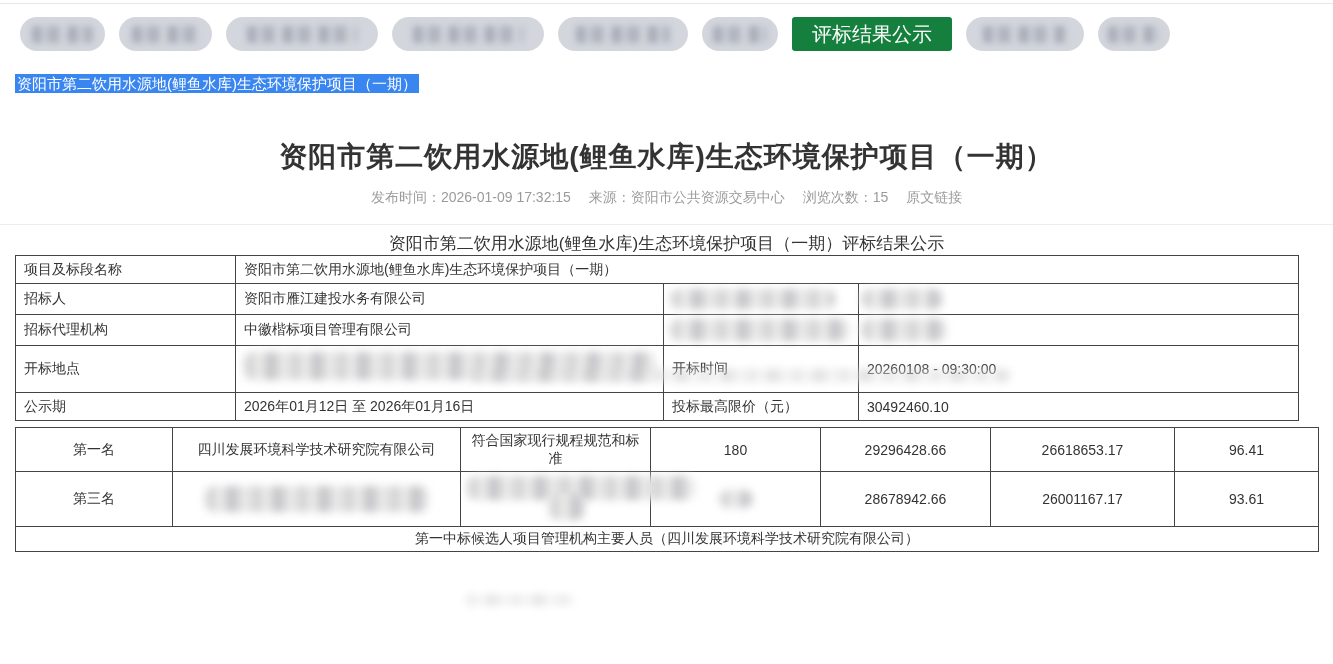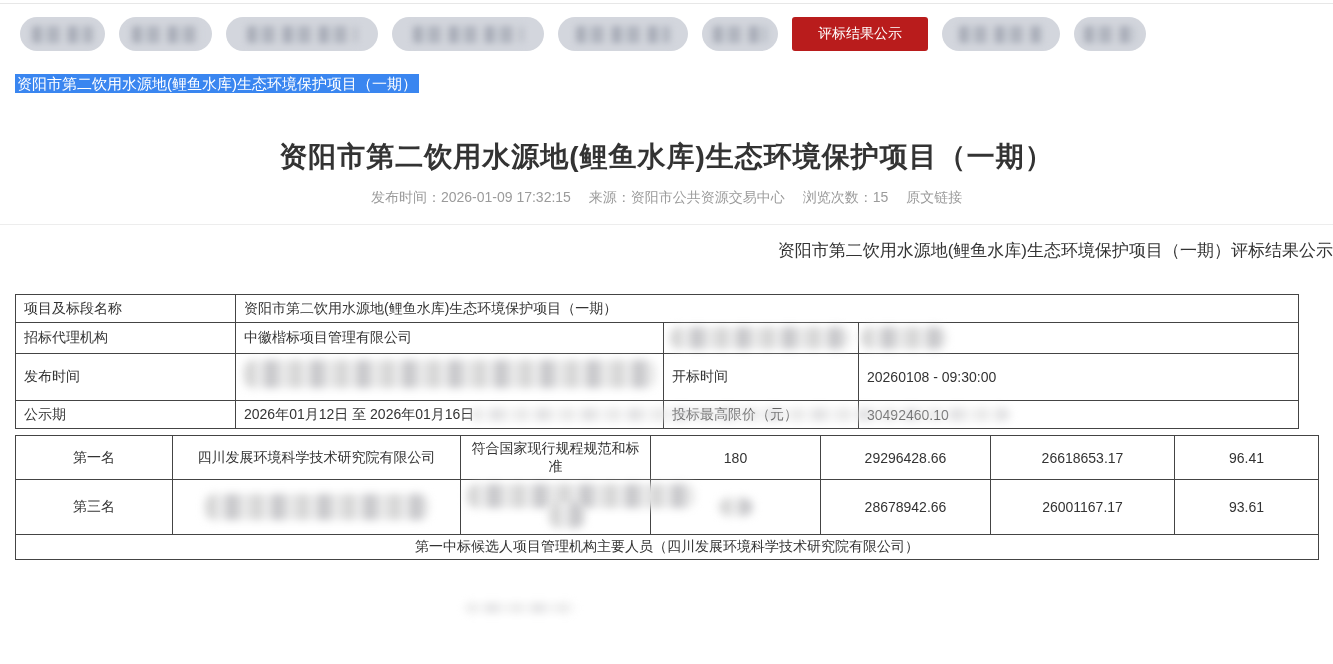--- a/index.html
+++ b/index.html
@@ -8,36 +8,36 @@
     font-family:"Liberation Sans","DejaVu Sans",sans-serif;color:#333;
   }
   .topline{border-top:1px solid #e7e7e7;margin-top:3px}
   
   .nav{display:flex;align-items:center;margin:13px 0 0 20px;height:34px}
   .pill{background:#d3d6dd;border-radius:17px;height:34px;margin-right:14px;
         display:flex;align-items:center;justify-content:center;overflow:hidden;flex:none;cursor:pointer}
   .pill .smudge{height:17px;width:72%;border-radius:3px;
         background:repeating-linear-gradient(90deg,#a9adb8 0 9px,#c6cad2 9px 16px,#b0b4be 16px 27px,#ced1d8 27px 36px);
         filter:blur(3px)}
-  .pill.active{background:#b91c1c;border-radius:3px;color:#fff;font-size:14px;padding:0 26px;width:auto}
+  .pill.active{background:#15803d;border-radius:3px;color:#fff;font-size:20px;padding:0 20px;width:auto}
   
   .sel-line{margin:22px 0 0 15px;height:23px}
   .sel{background:#3a86f0;color:#fff;font-size:15px;line-height:22px;padding:1px 2px;cursor:pointer}
   
   h1{margin:42px 0 0;text-align:center;font-size:28px;font-weight:bold;color:#333;letter-spacing:1px}
   .meta{margin-top:13px;text-align:center;font-size:14px;color:#9b9b9b}
   .meta .grp{margin:0 7px}
   .meta a{color:#9b9b9b;text-decoration:none;cursor:pointer}
   .divider{border-bottom:1px solid #ededed;margin-top:17px}
-  h2{margin:14px 0 0;text-align:right;font-size:17px;font-weight:400;color:#333}
+  h2{margin:7px 0 0;text-align:center;font-size:17px;font-weight:400;color:#333}
   
   .twrap{position:relative;margin-left:15px}
   table{border-collapse:collapse;table-layout:fixed}
   td{border:1px solid #444;font-size:14px;padding:3px 8px;vertical-align:middle;overflow:visible;position:relative}
-  .info{width:1283px;margin-top:32px}
+  .info{width:1283px;}
   .info td{text-align:left}
   .cand{width:1303px;margin-top:6px}
   .cand td{text-align:center;padding:3px 6px}
   
   .blob{background:repeating-linear-gradient(90deg,#d6d6d6 0 12px,#efefef 12px 20px,#c9c9cc 20px 34px,#e9e9e9 34px 46px);
         filter:blur(4px);border-radius:9px}
   .ov{position:absolute;pointer-events:none}
 </style>
 </head>
 <body>
@@ -96,31 +96,41 @@
         <col style="width:428px">
         <col style="width:195px">
         <col style="width:440px">
       </colgroup>
     <tbody>
         <tr style="height:28px">
       <td>项目及标段名称</td>
       <td colspan="3">资阳市第二饮用水源地(鲤鱼水库)生态环境保护项目（一期）</td>
     </tr>
     <tr style="height:31px">
+      <td>招标人</td>
+      <td>资阳市雁江建投水务有限公司</td>
+      <td>
+            <div class="blob" style="width:165px;height:20px;margin-left:-2px"></div>
+          </td>
+      <td>
+            <div class="blob" style="width:82px;height:20px;margin-left:-6px"></div>
+          </td>
+    </tr>
+    <tr style="height:31px">
       <td>招标代理机构</td>
       <td>中徽楷标项目管理有限公司</td>
       <td>
             <div class="blob" style="width:180px;height:22px;margin-left:-2px"></div>
           </td>
       <td>
             <div class="blob" style="width:86px;height:22px;margin-left:-6px"></div>
           </td>
     </tr>
     <tr style="height:47px">
-      <td>发布时间</td>
+      <td>开标地点</td>
       <td>
             <div class="blob" style="width:412px;height:28px;margin-top:-6px"></div>
           </td>
       <td>开标时间</td>
       <td>20260108 - 09:30:00</td>
     </tr>
     <tr style="height:28px">
       <td>公示期</td>
       <td>2026年01月12日 至 2026年01月16日</td>
       <td>投标最高限价（元）</td>

